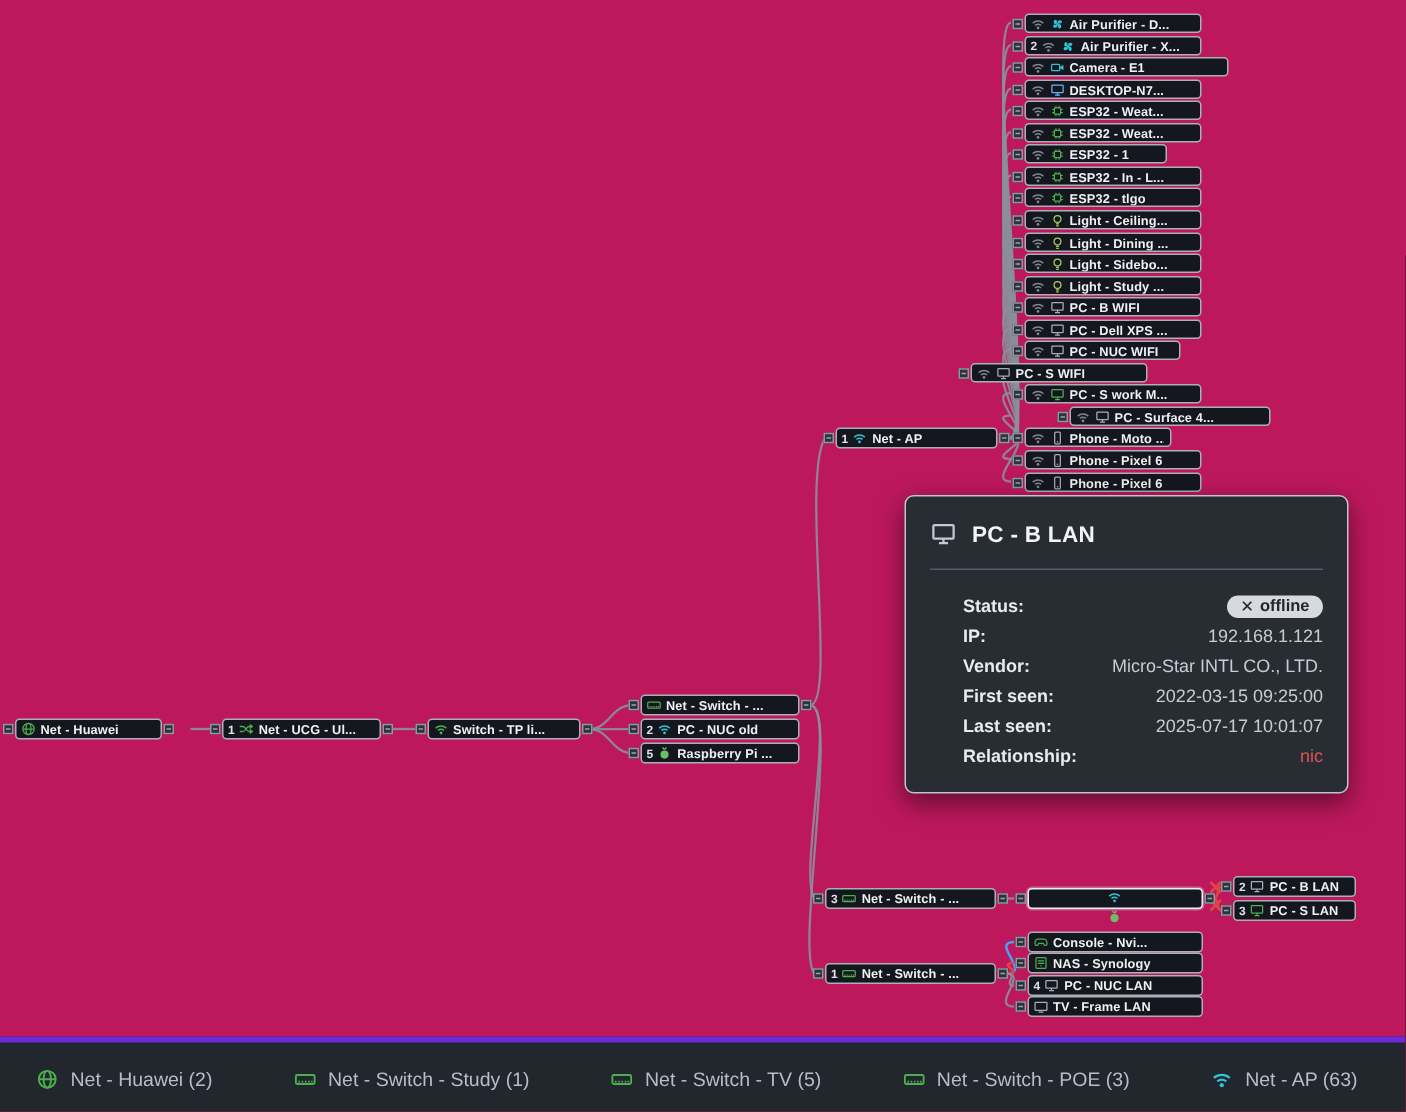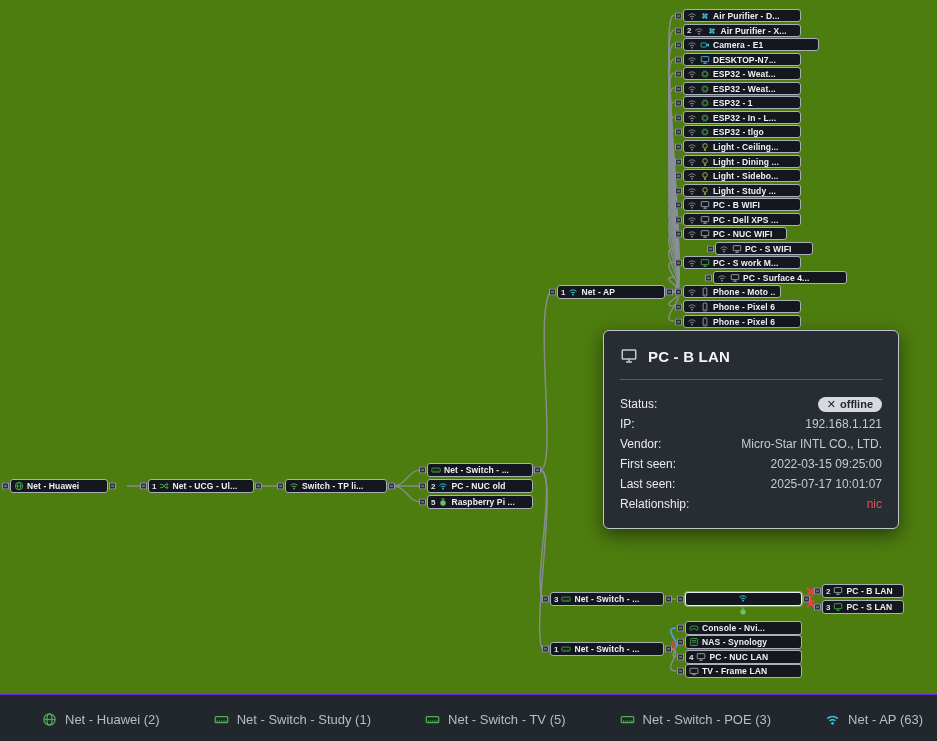--- a/index.html
+++ b/index.html
@@ -1,16 +1,16 @@
 <!DOCTYPE html>
 <html><head>
 <meta charset="utf-8">
 <style>
   html,body{margin:0;padding:0;background:#1e2126;}
-  .stage{position:relative;width:937px;height:741px;background:#4d7c0f;overflow:hidden;
+  .stage{position:relative;width:937px;height:741px;background:#be185d;overflow:hidden;
          font-family:"Liberation Sans","DejaVu Sans",sans-serif;}
   
   .wires{position:absolute;left:0;top:0;z-index:1;}
   .wire{fill:none;stroke:#8a909a;stroke-width:1.5;opacity:.9;}
   .wire-blue{fill:none;stroke:#4a9df8;stroke-width:1.7;}
   .wire-red{fill:none;stroke:#e04545;stroke-width:1.7;}
   .xmark{fill:none;stroke:#e04545;stroke-width:1.8;}
   
   .node{position:absolute;height:14px;background:#14171d;border:1px solid #aab0b8;border-radius:3px;
         display:flex;align-items:center;gap:3px;padding:0 4px 0 3px;box-sizing:border-box;z-index:2;cursor:pointer;}
@@ -26,28 +26,28 @@
   .c-green{color:#4caf50}.c-teal{color:#34c3d6}.c-lime{color:#a6d163}.c-gray{color:#a5afb9}
   .c-blue{color:#64b5f6}.c-rasp{color:#6abf69}.c-dim{color:#7f8791}
   
   .tooltip{position:absolute;left:603px;top:330px;width:296px;background:#282c33;border:1px solid #bfc4ca;
            border-radius:6px;box-shadow:0 6px 18px rgba(0,0,0,.5);z-index:3;padding:12px 16px 14px;box-sizing:border-box;}
   .tt-head{display:flex;align-items:center;gap:10px;padding:4px 0 2px;}
   .tt-icon{width:18px;height:18px;color:#c4cad1;flex:none;}
   .tt-title{font-size:15px;font-weight:bold;color:#f2f4f7;letter-spacing:.2px;}
   .tt-divider{height:1px;background:#565c65;margin:12px 0 14px;}
   .tt-row{display:flex;justify-content:space-between;align-items:center;height:20px;}
-  .tt-label{font-size:12px;font-weight:normal;color:#e8ebef;}
+  .tt-label{font-size:12px;font-weight:bold;color:#e8ebef;margin-left:22px;}
   .tt-value{font-size:12px;color:#c7ccd3;}
   .tt-value.red{color:#e05252;}
   .tt-badge{display:inline-flex;align-items:center;gap:4px;background:#d6d9dd;color:#23262b;
             font-size:11px;font-weight:bold;border-radius:9px;padding:1px 9px;}
   
-  .tabbar{position:absolute;left:0;right:0;bottom:0;height:46px;background:#22262d;border-top:1px solid #6d28d9;
-          display:flex;align-items:stretch;padding-left:28px;gap:26px;z-index:4;}
+  .tabbar{position:absolute;left:0;right:0;bottom:0;height:46px;background:#22262d;border-top:4px solid #6d28d9;
+          display:flex;align-items:stretch;padding-left:10px;gap:26px;z-index:4;}
   .tab{display:flex;align-items:center;gap:8px;padding:0 14px;color:#b6bec8;font-size:13px;cursor:pointer;
        border-top:3px solid transparent;box-sizing:border-box;white-space:nowrap;}
   .ti{width:15px;height:15px;flex:none;}
 </style>
 </head>
 <body>
 
 <svg width="0" height="0" style="position:absolute" aria-hidden="true">
   <defs>
     <symbol id="sym-wifi" viewBox="0 0 24 24">
@@ -213,21 +213,21 @@
   <div class="node leaf" style="left:683px;top:82px;width:118px">
       <span class="port pl"></span>
       <svg class="ni c-dim">
         <use href="#sym-wifi"></use>
       </svg>
       <svg class="ni c-green">
         <use href="#sym-chip"></use>
       </svg>
       <span class="nlabel">ESP32 - Weat...</span>
     </div>
-  <div class="node leaf" style="left:683px;top:96px;width:118px">
+  <div class="node leaf" style="left:683px;top:96px;width:95px">
       <span class="port pl"></span>
       <svg class="ni c-dim">
         <use href="#sym-wifi"></use>
       </svg>
       <svg class="ni c-green">
         <use href="#sym-chip"></use>
       </svg>
       <span class="nlabel">ESP32 - 1</span>
     </div>
   <div class="node leaf" style="left:683px;top:111px;width:118px">
@@ -313,21 +313,21 @@
   <div class="node leaf" style="left:683px;top:227px;width:104px">
       <span class="port pl"></span>
       <svg class="ni c-dim">
         <use href="#sym-wifi"></use>
       </svg>
       <svg class="ni c-gray">
         <use href="#sym-monitor"></use>
       </svg>
       <span class="nlabel">PC - NUC WIFI</span>
     </div>
-  <div class="node leaf" style="left:715px;top:242px;width:98px">
+  <div class="node leaf" style="left:647px;top:242px;width:118px">
       <span class="port pl"></span>
       <svg class="ni c-dim">
         <use href="#sym-wifi"></use>
       </svg>
       <svg class="ni c-gray">
         <use href="#sym-monitor"></use>
       </svg>
       <span class="nlabel">PC - S WIFI</span>
     </div>
   <div class="node leaf" style="left:683px;top:256px;width:118px">

